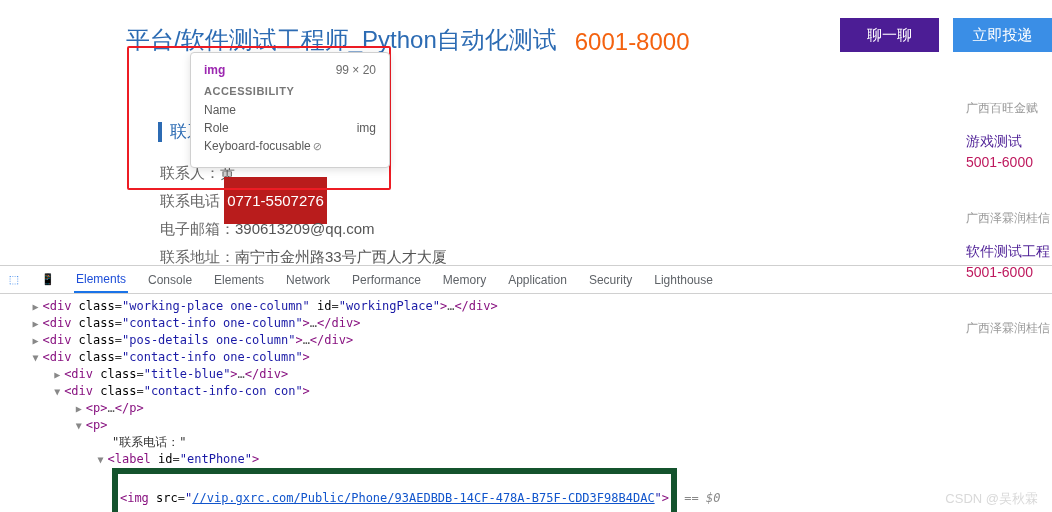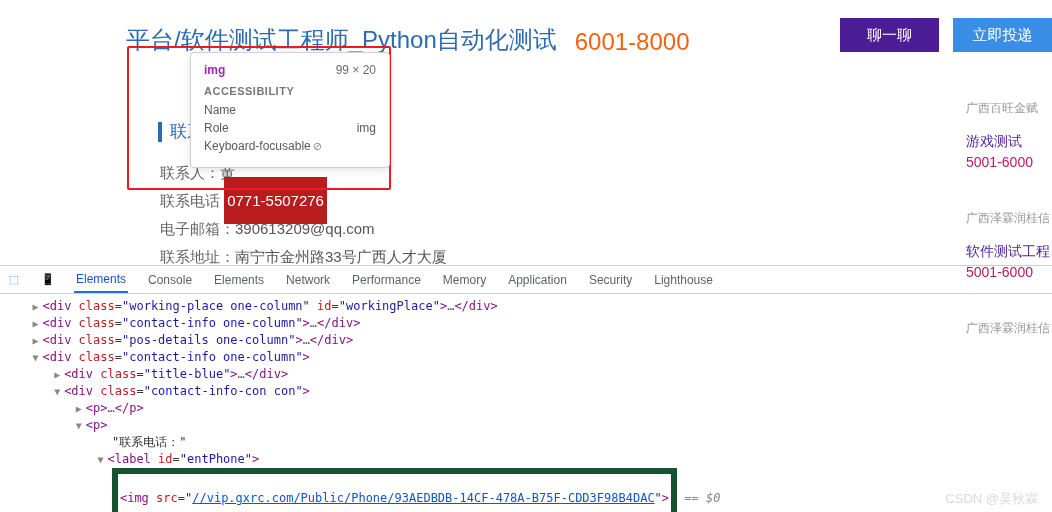--- a/index.html
+++ b/index.html
@@ -36,21 +36,21 @@
     
     .devtools { border-top: 1px solid #cfcfcf; background: #fff; height: 247px; }
     .dt-tabs { display: flex; align-items: center; height: 28px; border-bottom: 1px solid #d0d0d0; padding-left: 6px; gap: 18px; font-size: 12px; color: #5f6368; }
     .dt-tab { padding: 0 2px; cursor: pointer; height: 100%; display: flex; align-items: center; }
     .dt-tab.active { color: #1d4ed8; border-bottom: 2px solid #1a73e8; }
     .dt-pick { width: 16px; height: 16px; display: flex; align-items: center; justify-content: center; font-size: 11px; color: #1a73e8; cursor: pointer; }
     .dt-body { font-family: Consolas, Menlo, monospace; font-size: 12px; line-height: 17px; color: #393939; padding: 4px 0 0 18px; overflow: hidden; }
     .dt-line { white-space: pre; }
     .tri { color: #888; display: inline-block; width: 10px; font-size: 10px; }
     .tag-bracket { color: #881280; }
-    .attr-name { color: #b91c1c; text-align: right; }
+    .attr-name { color: #000000; text-align: right; }
     .attr-val { color: #1a1aa6; }
     .tag-name { color: #881280; }
     .ellip { color: #575757; }
     .txt { color: #333; }
     .link { color: #1155cc; text-decoration: underline; }
     .eq-dollar { color: #888; font-style: italic; }
     .redbox2 { border: 6px solid #14532d; display: inline-block; padding: 16px 2px; }
     .q { color: #1a1aa6; }
     .watermark { position: absolute; right: 14px; bottom: 4px; color: #d9d9d9; font-size: 13px; z-index: 10; pointer-events: none; }
   </style>

